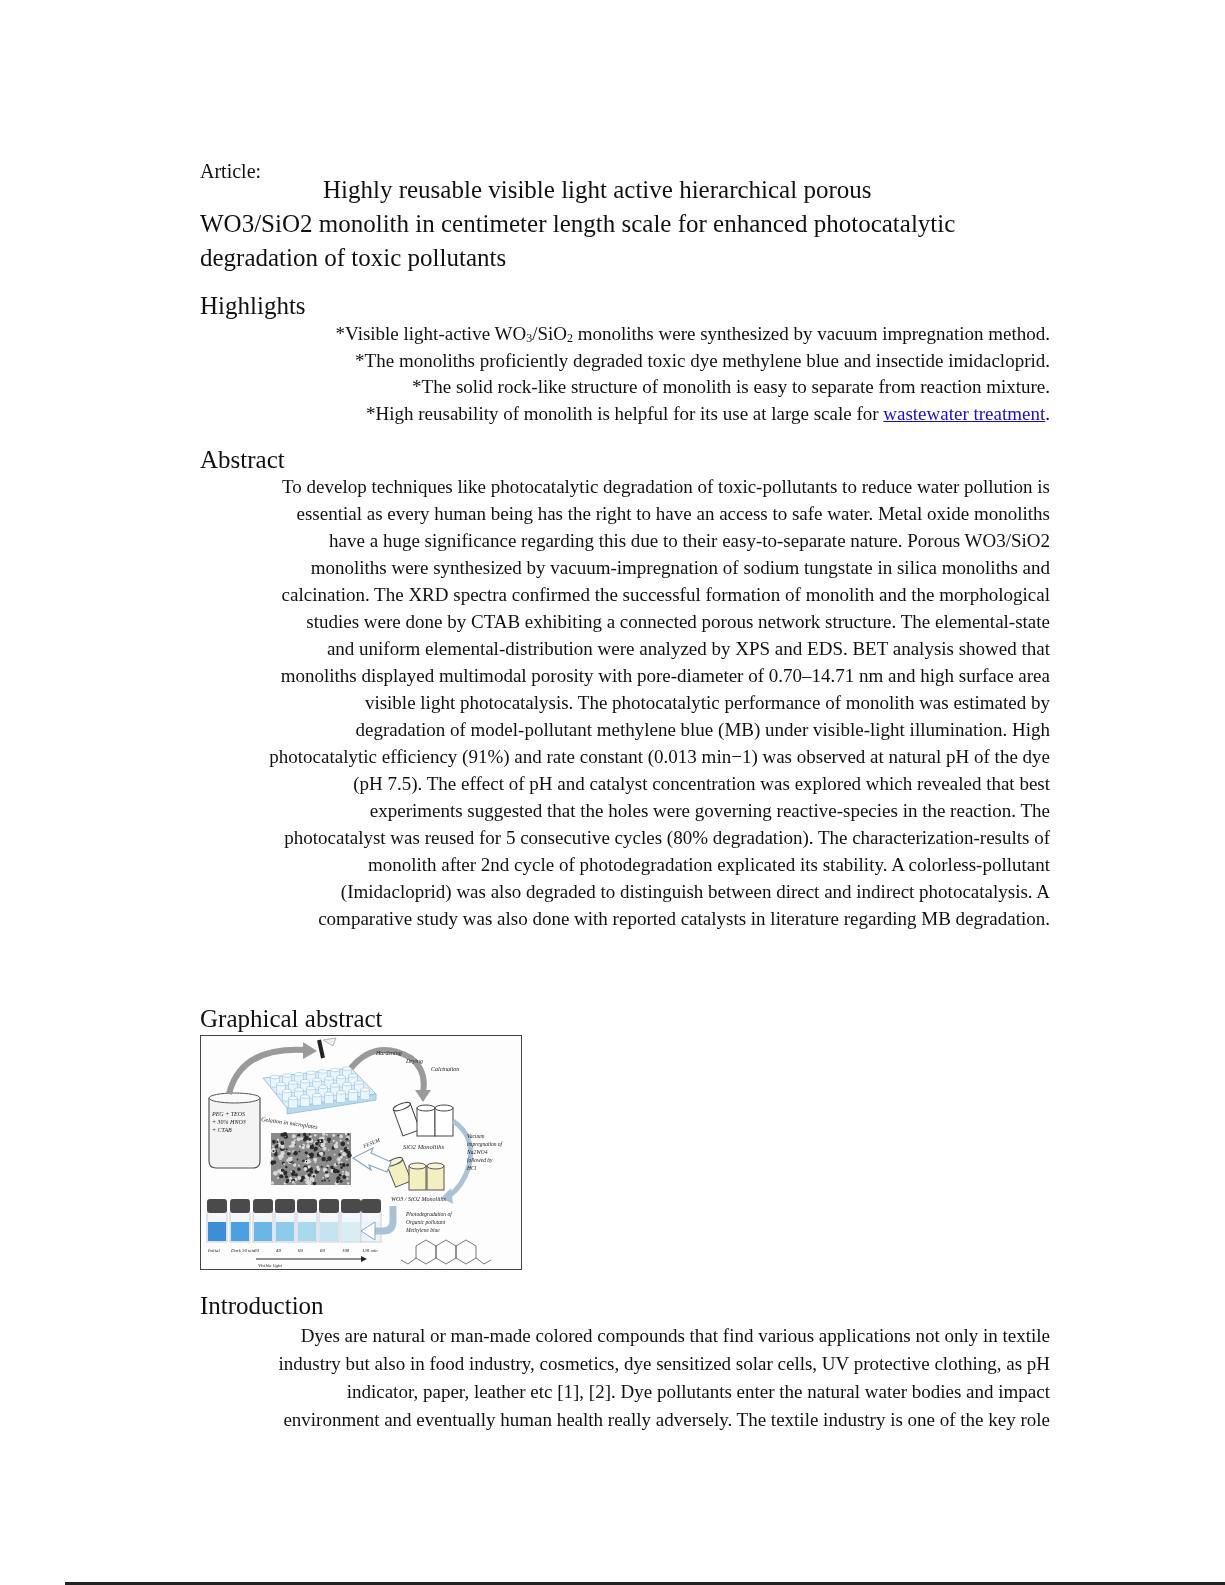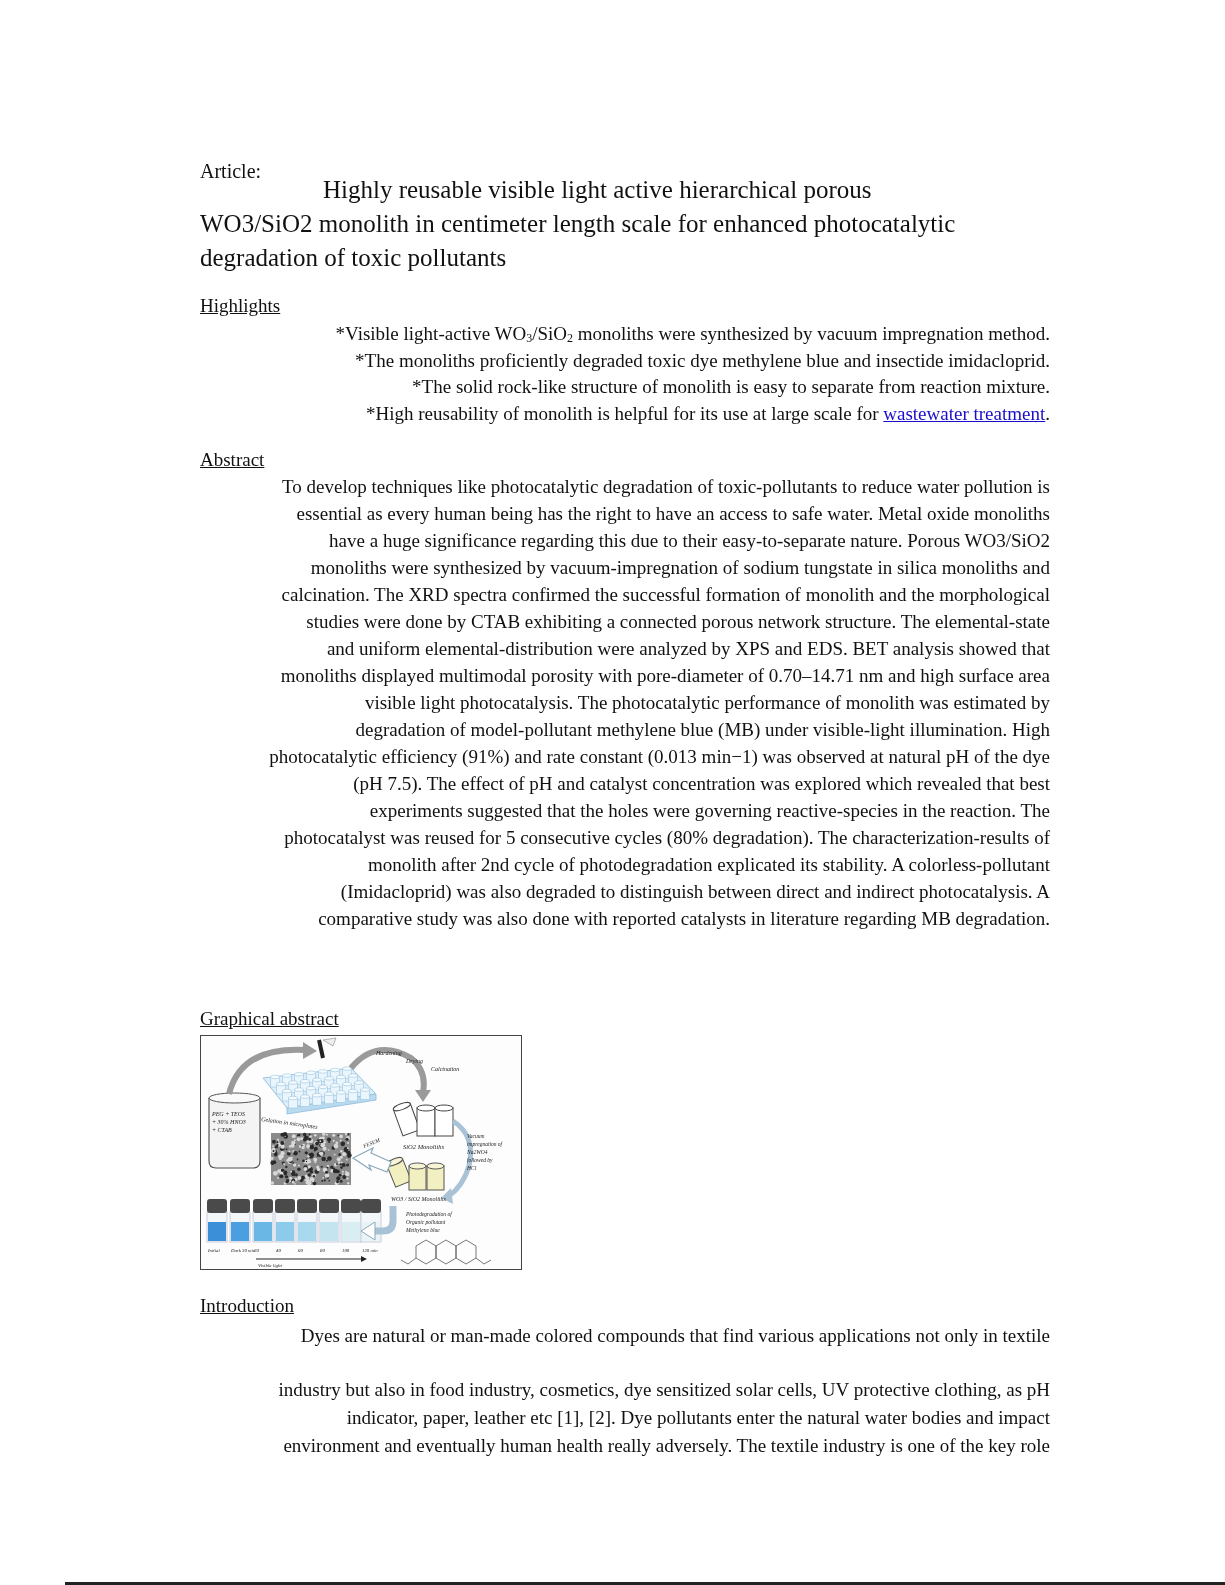--- a/index.html
+++ b/index.html
@@ -3,21 +3,21 @@
 <meta charset="utf-8">
 <style>
   html, body { margin: 0; padding: 0; background: #ffffff; }
   body {
     width: 1225px; height: 1585px; position: relative; overflow: hidden;
     font-family: "Liberation Serif", "DejaVu Serif", serif; color: #111111;
   }
   .article-label { position: absolute; left: 200px; top: 134px; font-size: 20px; line-height: 34px; margin-top: 20px; }
   .title { position: absolute; left: 200px; top: 173px; width: 840px; font-size: 25px; line-height: 34px; }
   .title .indent { display: inline-block; width: 123px; }
-  .section-head { position: absolute; left: 200px; font-size: 19px; line-height: 24px; text-decoration: underline; }
+  .section-head { position: absolute; left: 200px; font-size: 25px; line-height: 24px; }
   .para { position: absolute; left: 200px; width: 850px; font-size: 19px; line-height: 27px; white-space: nowrap; text-align: right; }
   .para div { height: 27px; }
   .highlights div { height: 26.7px; }
   a.link { color: #1a0dcc; }
   sub { font-size: 12px; vertical-align: -2px; line-height: 0; }
   .ga-frame {
     position: absolute; left: 200px; top: 1035px; width: 322px; height: 235px;
     border: 1px solid #444; background: #fdfdfd; box-sizing: border-box; overflow: hidden;
   }
   .ga-frame svg { display: block; }
@@ -518,18 +518,18 @@
         <line x1="207" y1="228" x2="200" y2="224"></line>
       <line x1="275" y1="222" x2="283" y2="228"></line>
         <line x1="283" y1="228" x2="290" y2="224"></line>
     </g>
   </svg>
 </div>
 
 <div class="section-head" style="top:1294px">Introduction</div>
 <div class="para" id="intro-body" style="top:1322px; line-height:28px">
     <div style="height: 28px;">Dyes are natural or man-made colored compounds that find various applications not only in textile</div>
-    <div style="height: 28px; margin-top: 26px;">industry but also in food industry, cosmetics, dye sensitized solar cells, UV protective clothing, as pH</div>
+    <div style="height: 28px;">industry but also in food industry, cosmetics, dye sensitized solar cells, UV protective clothing, as pH</div>
     <div style="height: 28px;">indicator, paper, leather etc [1], [2]. Dye pollutants enter the natural water bodies and impact</div>
     <div style="height: 28px;">environment and eventually human health really adversely. The textile industry is one of the key role</div>
   </div>
 
 <div class="bottom-rule"></div>
 
 </body></html>

